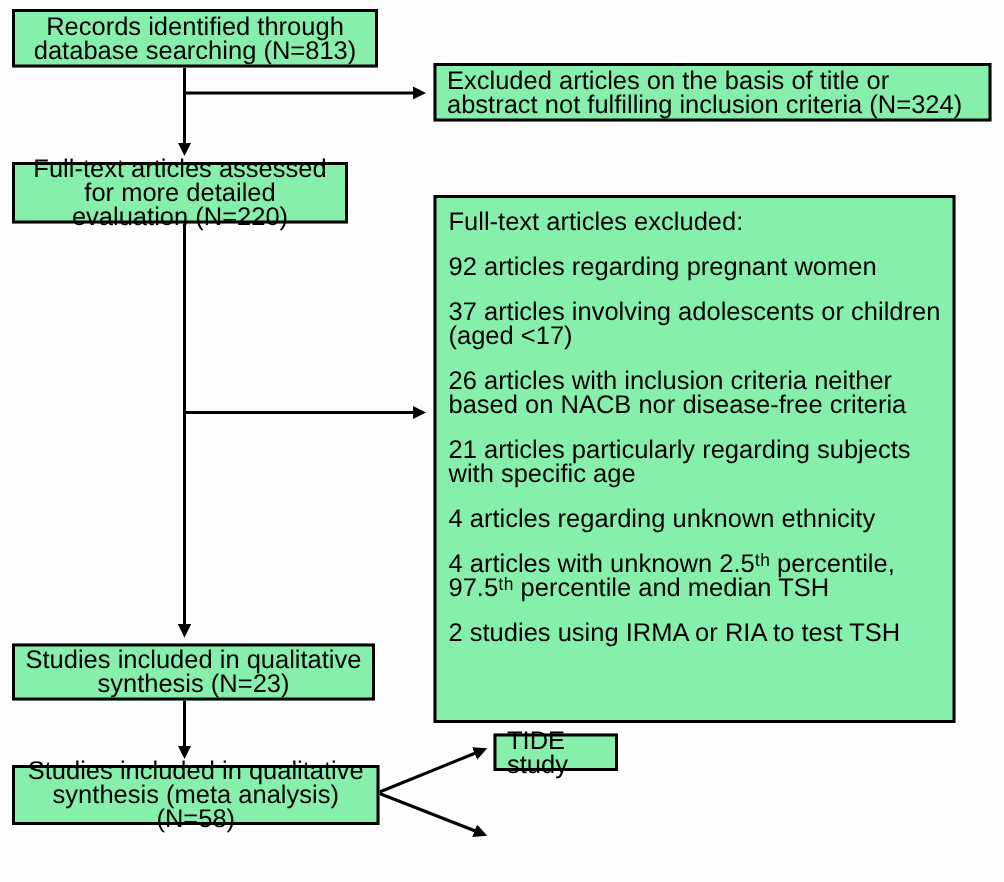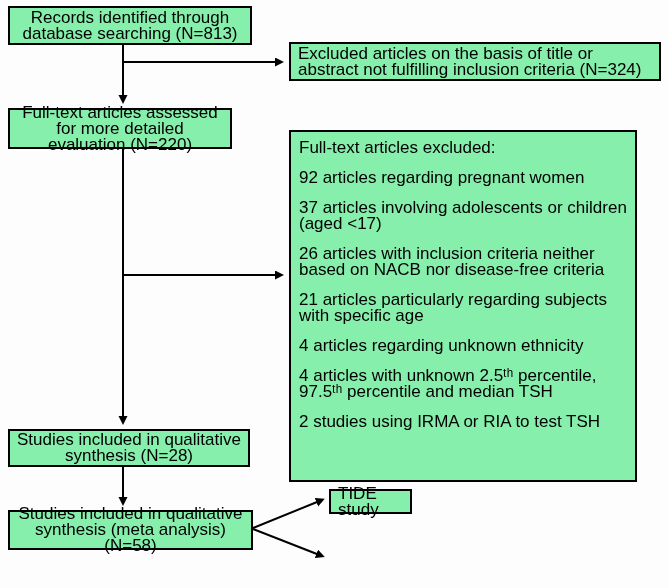--- a/index.html
+++ b/index.html
@@ -90,21 +90,21 @@
     <p>92 articles regarding pregnant women</p>
     <p>37 articles involving adolescents or children (aged &lt;17)</p>
     <p>26 articles with inclusion criteria neither based on NACB nor disease-free criteria</p>
     <p>21 articles particularly regarding subjects with specific age</p>
     <p>4 articles regarding unknown ethnicity</p>
     <p>4 articles with unknown 2.5ᵗʰ percentile, 97.5ᵗʰ percentile and median TSH</p>
     <p>2 studies using IRMA or RIA to test TSH</p>
   </div>
 
   <div class="box center" style="left:8px; top:429px; width:242px; height:38px;">
-    <span>Studies included in qualitative synthesis (N=28)</span>
+    <span>Studies included in qualitative synthesis (N=23)</span>
   </div>
 
   <div class="box center" style="left:8px; top:510px; width:245px; height:40px;">
     <span>Studies included in qualitative synthesis (meta analysis) (N=58)</span>
   </div>
 
   <div class="box leftalign" style="left:329px; top:489px; width:83px; height:25px;">
     <span>TIDE study</span>
   </div>
 

